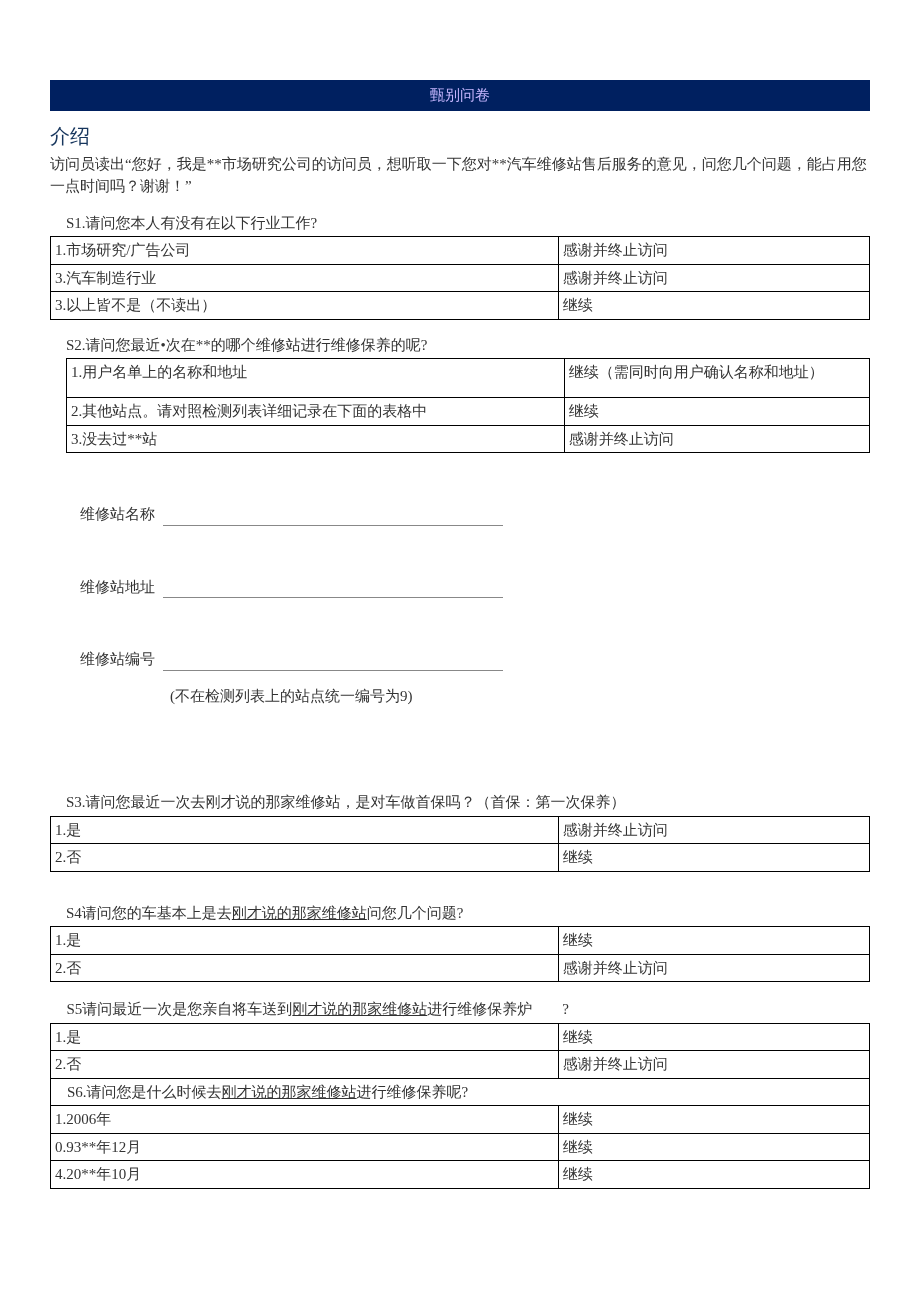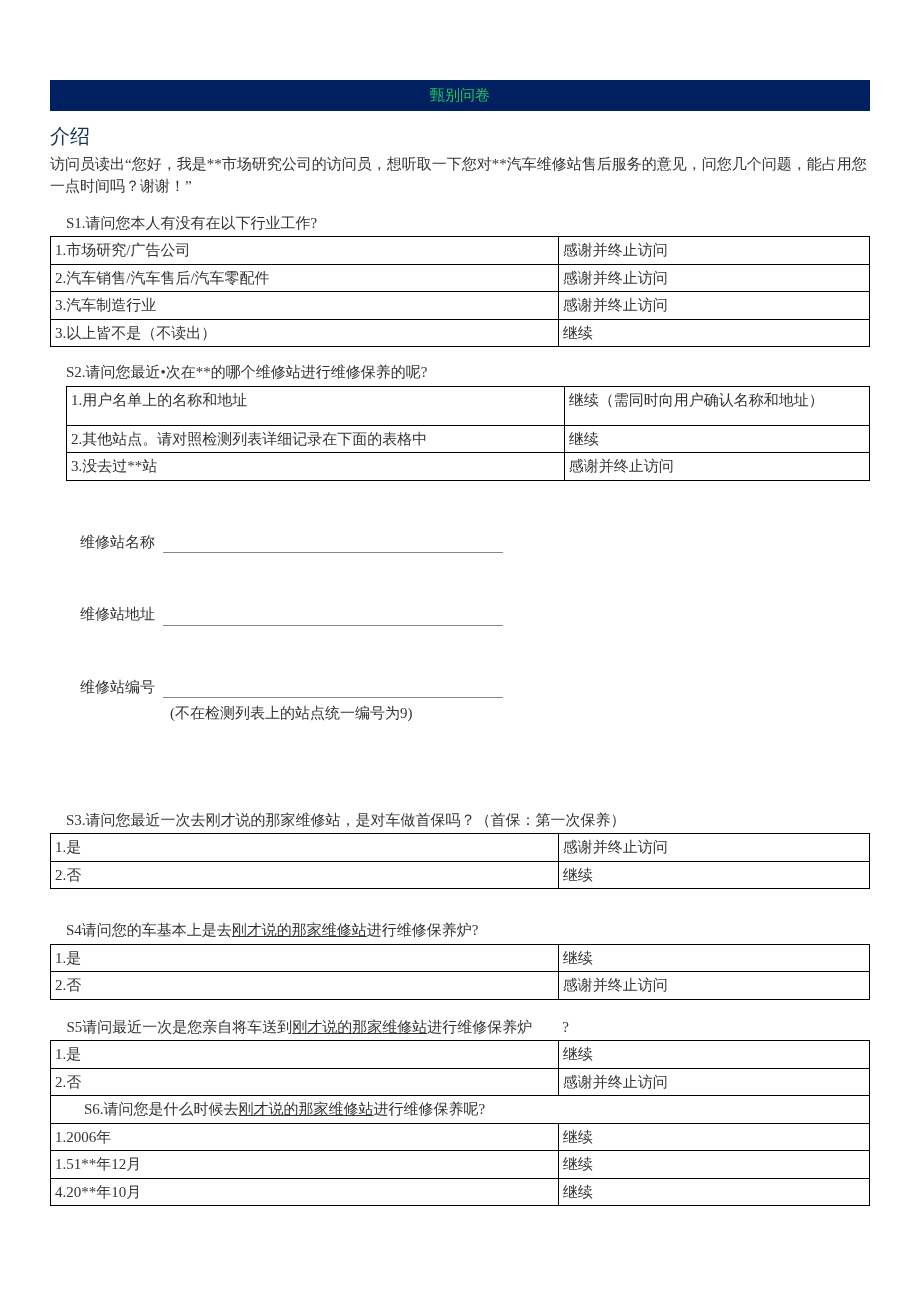--- a/index.html
+++ b/index.html
@@ -8,21 +8,21 @@
     color: #333;
     background: #fff;
     margin: 0;
     padding: 80px 50px 40px 50px;
     width: 920px;
     box-sizing: border-box;
     line-height: 1.5;
   }
   .title-bar {
     background: #002060;
-    color: #22c55e;
+    color: #c4b5fd;
     text-align: center;
     padding: 4px 0;
     font-size: 15px;
     margin-bottom: 10px;
   }
   .intro-label {
     color: #17365d;
     margin-bottom: 2px;
     font-size: 20px;
   }
@@ -58,21 +58,21 @@
   }
   .field-line {
     display: inline-block;
     border-bottom: 1px solid #888;
     width: 340px;
     vertical-align: bottom;
     margin-left: 4px;
   }
   .field-note {
     padding-left: 120px;
-    margin-top: 4px;
+    margin-top: 14px;
   }
   .big-gap { height: 70px; }
   u { text-decoration: underline; }
   .s5-wrapper { margin-top: 14px; }
 </style>
 </head>
 <body>
 
 <div class="title-bar">甄别问卷</div>
 
@@ -80,24 +80,20 @@
 <div class="intro-text">访问员读出“您好，我是**市场研究公司的访问员，想听取一下您对**汽车维修站售后服务的意见，问您几个问题，能占用您一点时间吗？谢谢！”</div>
 
 <div class="question-prompt">S1.请问您本人有没有在以下行业工作?</div>
 <table class="q-table">
   <tbody>
       <tr>
         <td class="left-col">1.市场研究/广告公司</td>
         <td class="right-col">感谢并终止访问</td>
       </tr>
   <tr>
-        <td class="left-col">2.汽车销售/汽车售后/汽车零配件</td>
-        <td class="right-col">感谢并终止访问</td>
-      </tr>
-  <tr>
         <td class="left-col">3.汽车制造行业</td>
         <td class="right-col">感谢并终止访问</td>
       </tr>
   <tr>
         <td class="left-col">3.以上皆不是（不读出）</td>
         <td class="right-col">继续</td>
       </tr>
 </tbody>
   </table>
 
@@ -143,21 +139,21 @@
         <td class="right-col">感谢并终止访问</td>
       </tr>
   <tr>
         <td class="left-col">2.否</td>
         <td class="right-col">继续</td>
       </tr>
 </tbody>
   </table>
 
 <div class="question-prompt" style="margin-top:30px;">
-  <span>S4请问您的车基本上是去</span><u>刚才说的那家维修站</u><span>进行维修保养炉?</span>
+  <span>S4请问您的车基本上是去</span><u>刚才说的那家维修站</u><span>问您几个问题?</span>
 </div>
 <table class="q-table">
   <tbody>
       <tr>
         <td class="left-col">1.是</td>
         <td class="right-col">继续</td>
       </tr>
   <tr>
         <td class="left-col">2.否</td>
         <td class="right-col">感谢并终止访问</td>
@@ -176,30 +172,30 @@
   </tr>
   <tr>
           <td class="left-col">1.是</td>
           <td class="right-col">继续</td>
         </tr>
   <tr>
           <td class="left-col">2.否</td>
           <td class="right-col">感谢并终止访问</td>
         </tr>
   <tr>
-    <td colspan="2" style="padding-left:33px;">
+    <td colspan="2" style="padding-left:16px;">
       <span>S6.请问您是什么时候去</span><u>刚才说的那家维修站</u><span>进行维修保养呢?</span>
     </td>
   </tr>
   <tr>
           <td class="left-col">1.2006年</td>
           <td class="right-col">继续</td>
         </tr>
   <tr>
-          <td class="left-col">1.51**年12月</td>
+          <td class="left-col">0.93**年12月</td>
           <td class="right-col">继续</td>
         </tr>
   <tr>
           <td class="left-col">4.20**年10月</td>
           <td class="right-col">继续</td>
         </tr>
 </tbody>
     </table>
 </div>
 

